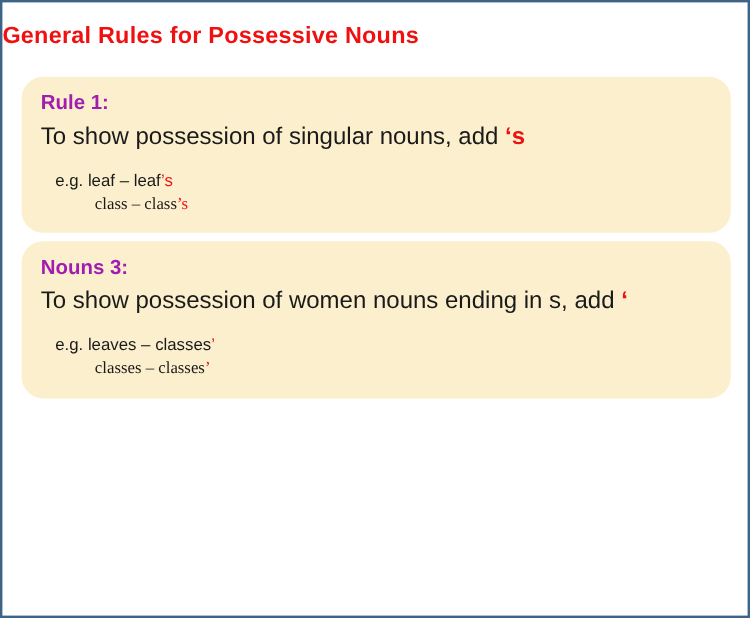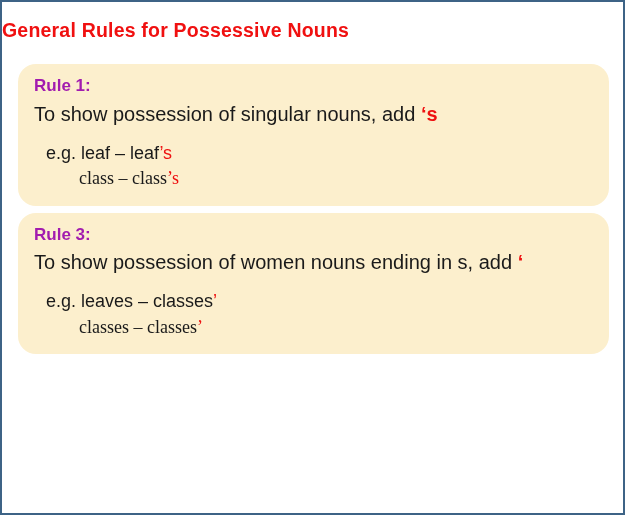--- a/index.html
+++ b/index.html
@@ -68,21 +68,21 @@
     font-family: "Liberation Sans", sans-serif;
     white-space: pre;
   }
 
   .examples {
     margin-top: 12px;
   }
 
   .example-line {
     color: #1a1a1a;
-    font-size: 18px;
+    font-size: 14px;
     line-height: 1.42;
     margin: 0;
     padding-left: 12px;
     font-family: "Liberation Sans", sans-serif;
     white-space: pre;
   }
 
   .example-line.indented {
     padding-left: 45px;
     font-family: Liberation Serif, serif;
@@ -109,21 +109,21 @@
       <div class="rule-label">Rule 1:</div>
       <div class="rule-statement"><span>To show possession of singular nouns, add </span><span class="mark bold">‘s</span></div>
       <div class="examples">
         <div class="example-line"><span>e.g. leaf – leaf</span><span class="mark">’s</span></div>
         <div class="example-line indented"><span>class – class</span><span class="mark">’s</span></div>
       </div>
     </div>
 
 
     <div class="rule-card">
-      <div class="rule-label">Rule 3:</div>
+      <div class="rule-label">Nouns 3:</div>
       <div class="rule-statement"><span>To show possession of women nouns ending in s, add </span><span class="mark bold">‘</span></div>
       <div class="examples">
         <div class="example-line"><span>e.g. leaves – classes</span><span class="mark">’</span></div>
         <div class="example-line indented"><span>classes – classes</span><span class="mark">’</span></div>
       </div>
     </div>
 
   </div>
 </div>
 

